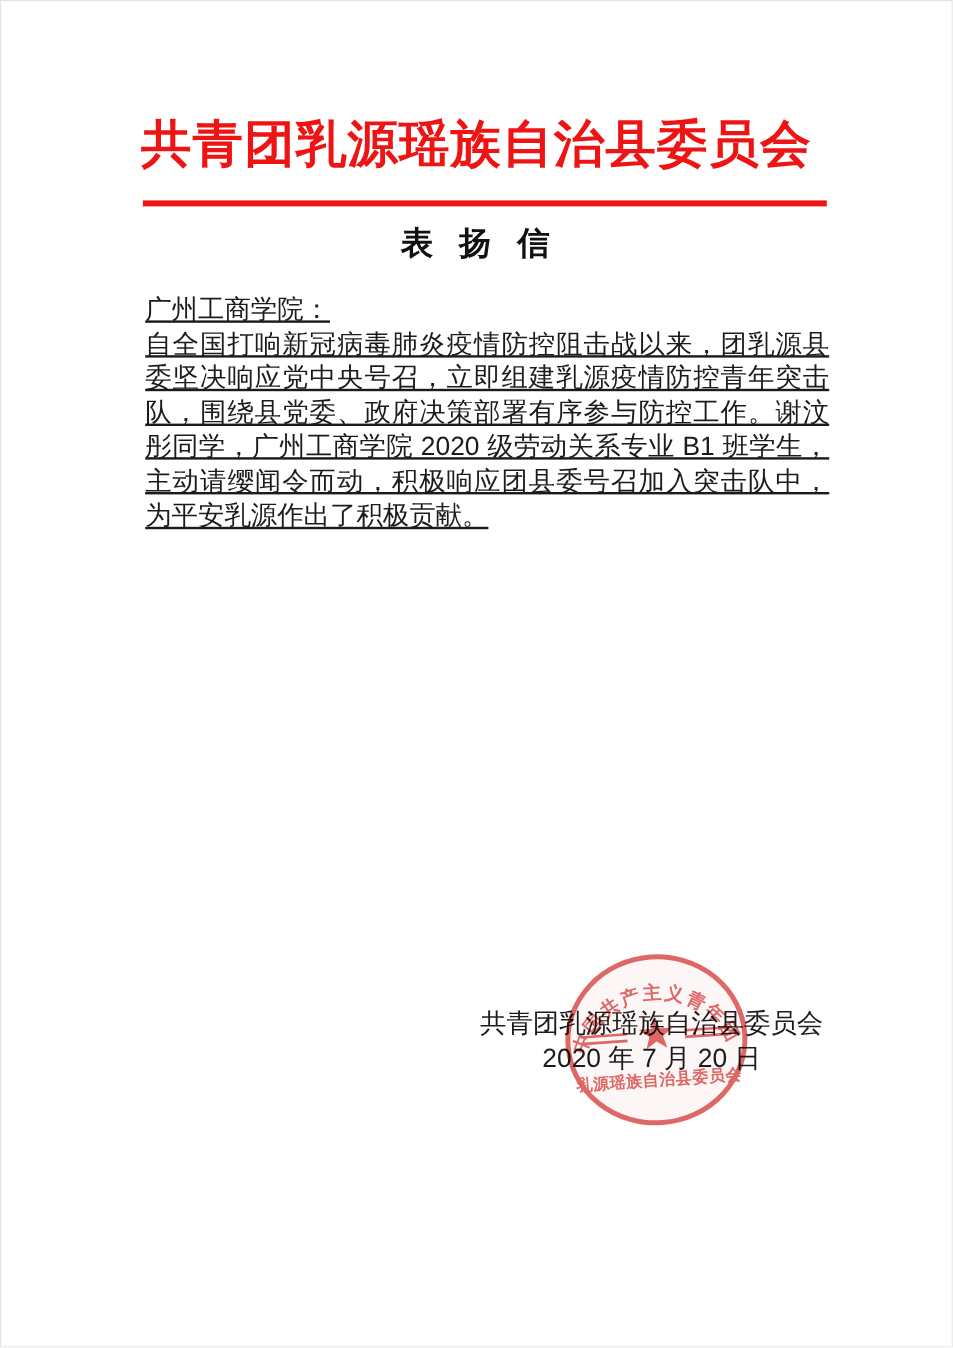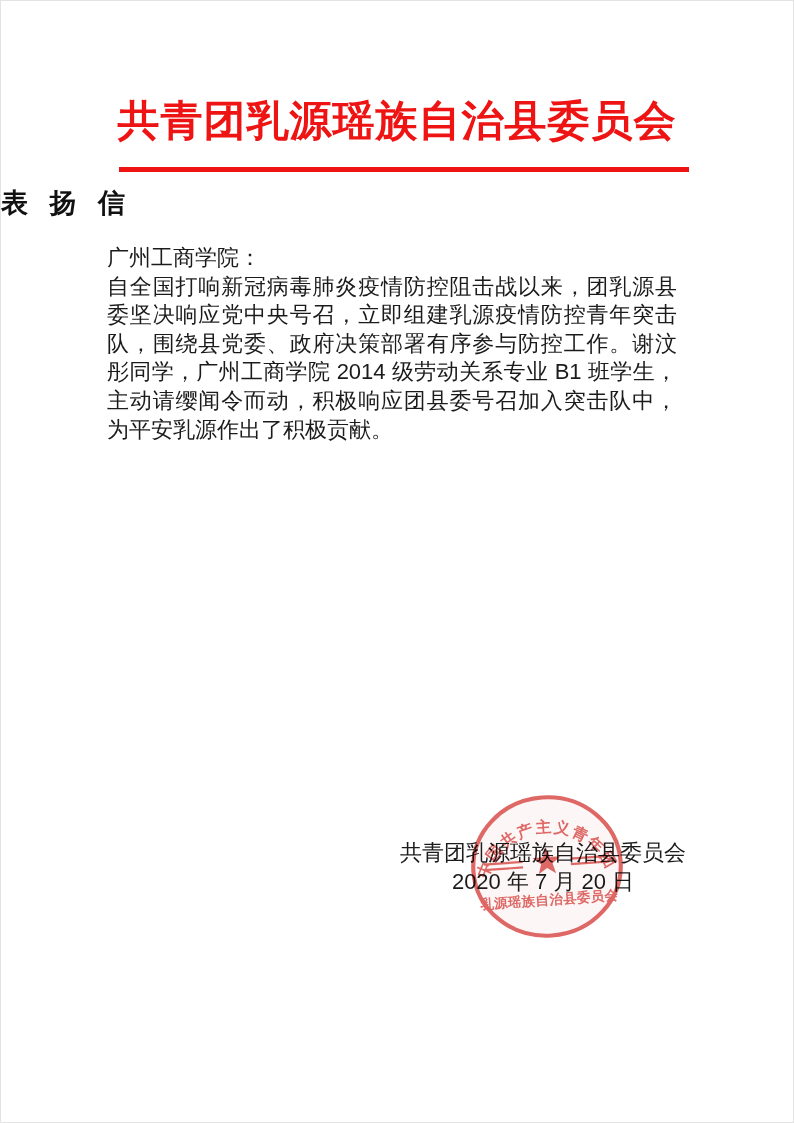--- a/index.html
+++ b/index.html
@@ -33,36 +33,37 @@
   }
   .rule{
     position:absolute;
     top:166px;left:118px;
     width:570px;height:5px;
     background:var(--red);
   }
   .letter-title{
     position:absolute;
     top:184px;left:0;width:100%;
-    text-align:left;
+    text-align:center;
     font-size:27px;
     font-weight:600;
     color:#111;
     word-spacing:10px;
     letter-spacing:2px;
   }
   .body-text{
     position:absolute;
-    top:243px;left:106px;
+    top:243px;left:120px;
     width:570px;
     font-size:22px;
     line-height:28.6px;
     text-align:justify;
     text-justify:inter-character;
     color:var(--ink);
+    text-decoration:underline;
   }
   .body-text p{margin:0;}
   .body-text p.indent{text-indent:2em;}
   .sig-block{
     position:absolute;
     top:837px;right:107px;
     text-align:center;
     font-size:22px;
     line-height:29px;
     color:var(--ink);
@@ -91,21 +92,21 @@
 <div class="page">
 
   <div class="org-title">共青团乳源瑶族自治县委员会</div>
 
   <div class="rule"></div>
 
   <div class="letter-title">表 扬 信</div>
 
   <div class="body-text">
     <p>广州工商学院：</p>
-    <p>自全国打响新冠病毒肺炎疫情防控阻击战以来，团乳源县委坚决响应党中央号召，立即组建乳源疫情防控青年突击队，围绕县党委、政府决策部署有序参与防控工作。谢汶彤同学，广州工商学院 2014 级劳动关系专业 B1 班学生，主动请缨闻令而动，积极响应团县委号召加入突击队中，为平安乳源作出了积极贡献。</p>
+    <p>自全国打响新冠病毒肺炎疫情防控阻击战以来，团乳源县委坚决响应党中央号召，立即组建乳源疫情防控青年突击队，围绕县党委、政府决策部署有序参与防控工作。谢汶彤同学，广州工商学院 2020 级劳动关系专业 B1 班学生，主动请缨闻令而动，积极响应团县委号召加入突击队中，为平安乳源作出了积极贡献。</p>
   </div>
 
   <div class="sig-block">
     <div>共青团乳源瑶族自治县委员会</div>
     <div>2020 年 7 月 20 日</div>
   </div>
 
   <svg class="stamp" viewBox="0 0 180 170" xmlns="http://www.w3.org/2000/svg">
     <defs>
       <path id="arcPath" d="M 22 112 A 68 64 0 1 1 158 112" fill="none"></path>

